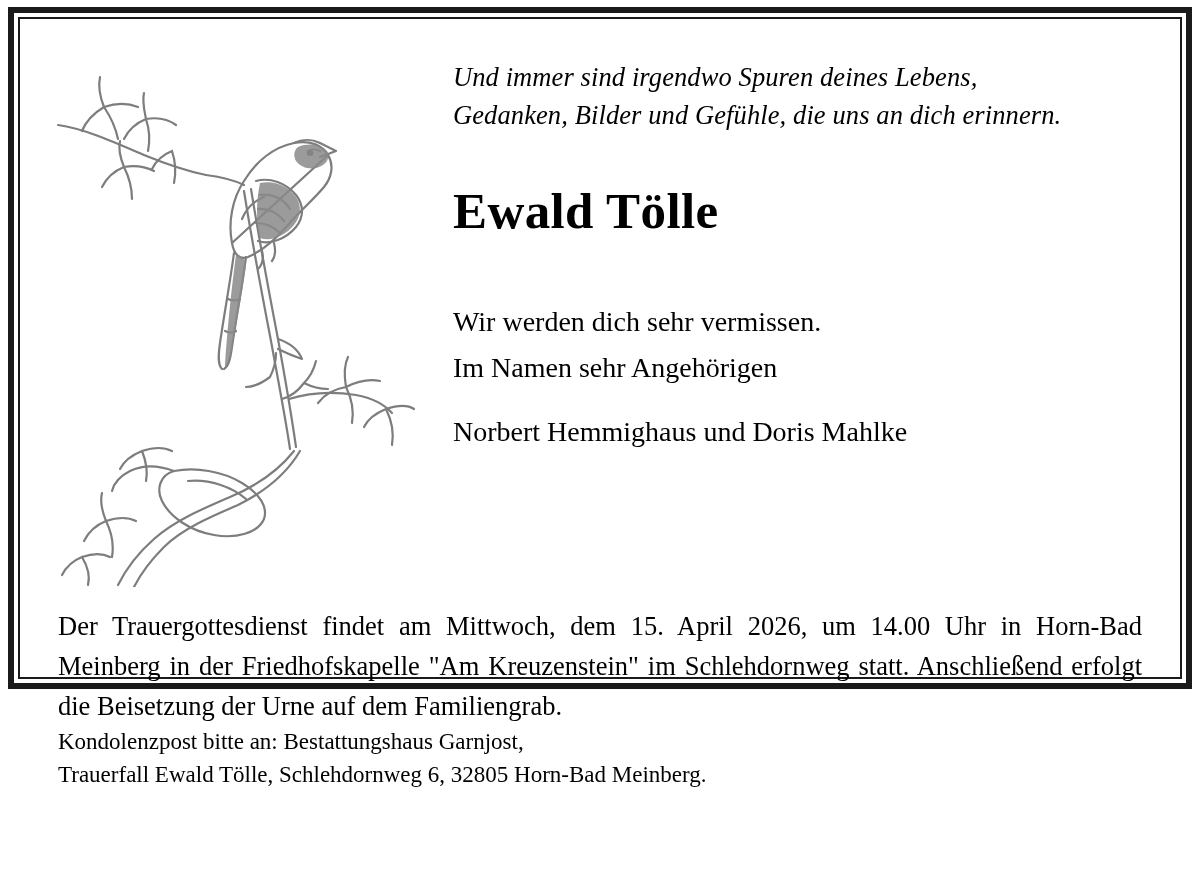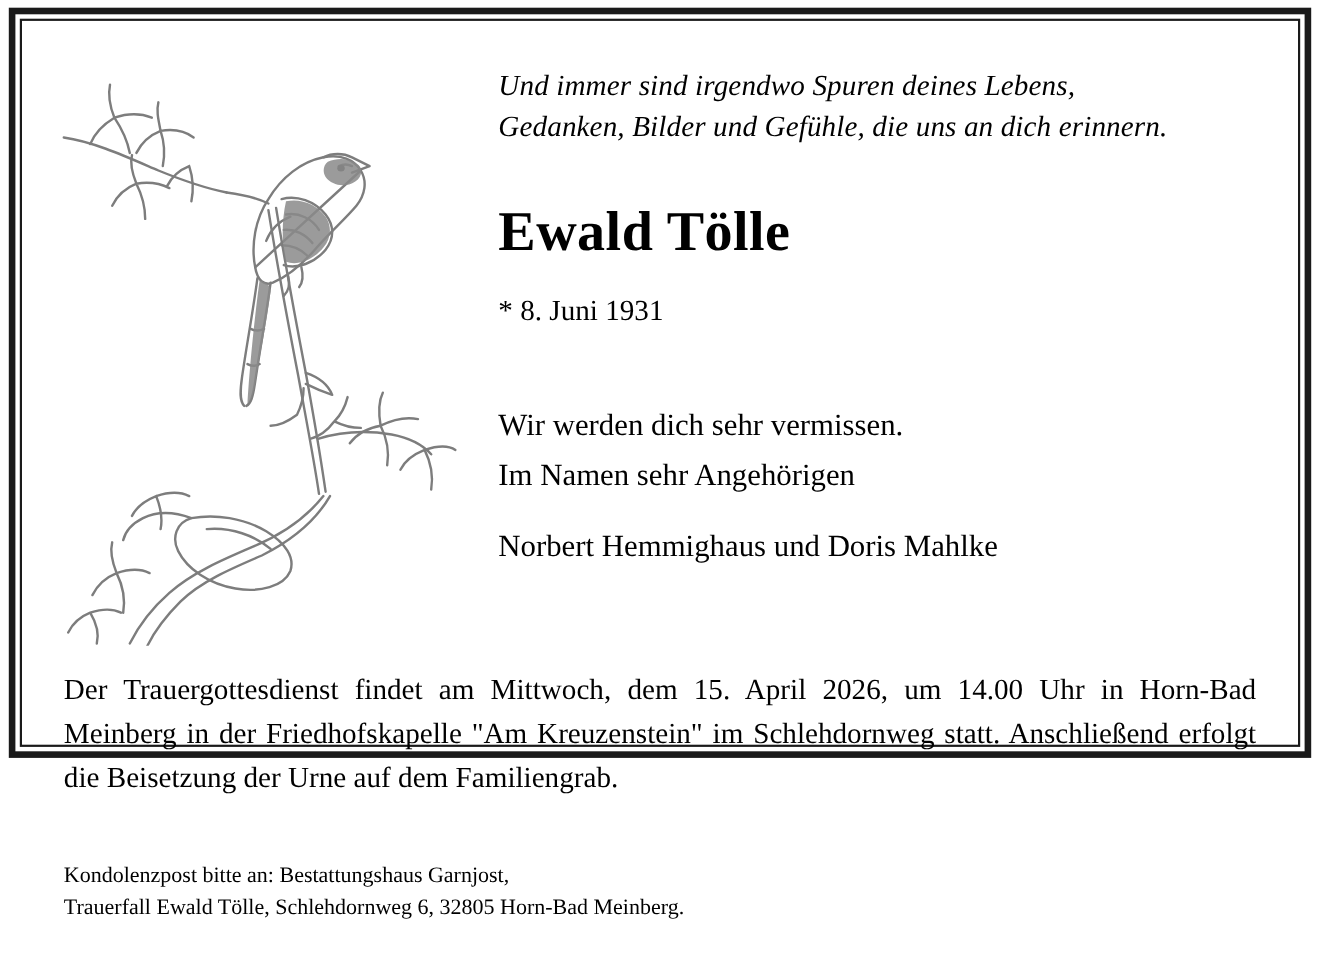--- a/index.html
+++ b/index.html
@@ -113,23 +113,22 @@
     right: 30px;
     top: 580px;
   }
   .service {
     font-size: 26.5px;
     line-height: 1.5;
     text-align: justify;
     text-align-last: left;
   }
   .contact {
-    font-size: 20px;
+    font-size: 23px;
     line-height: 1.42;
-    margin-top: 56px;
   }
 </style>
 </head>
 <body>
 
 <div class="page">
 
   <div class="frame-outer"></div>
   <div class="frame-inner"></div>
 
@@ -205,21 +204,20 @@
     <div class="right-col">
 
       <div class="quote">
         <div>Und immer sind irgendwo Spuren deines Lebens,</div>
         <div>Gedanken, Bilder und Gefühle, die uns an dich erinnern.</div>
       </div>
 
       <div class="name">Ewald Tölle</div>
 
       <div class="dates">
-        <div>* 8. Juni 1931</div>
       </div>
 
       <div class="closing">
         <div>Wir werden dich sehr vermissen.</div>
         <div>Im Namen sehr Angehörigen</div>
         <div class="bold">Norbert Hemmighaus und Doris Mahlke</div>
       </div>
 
     </div>
 

